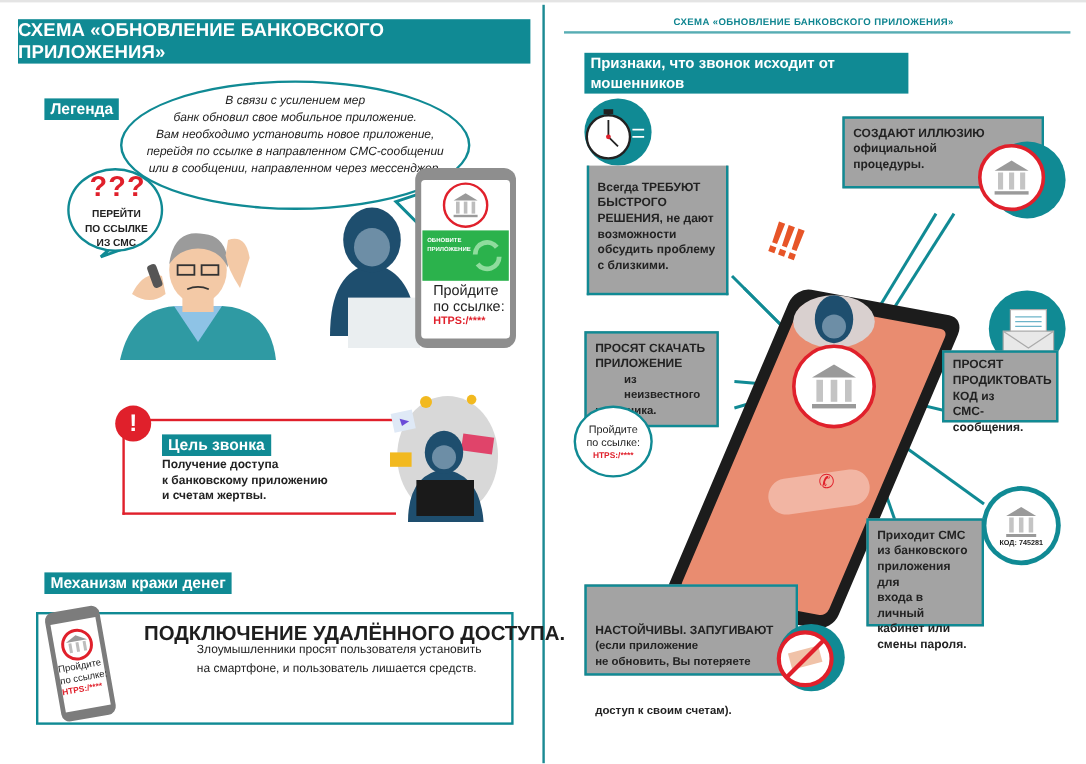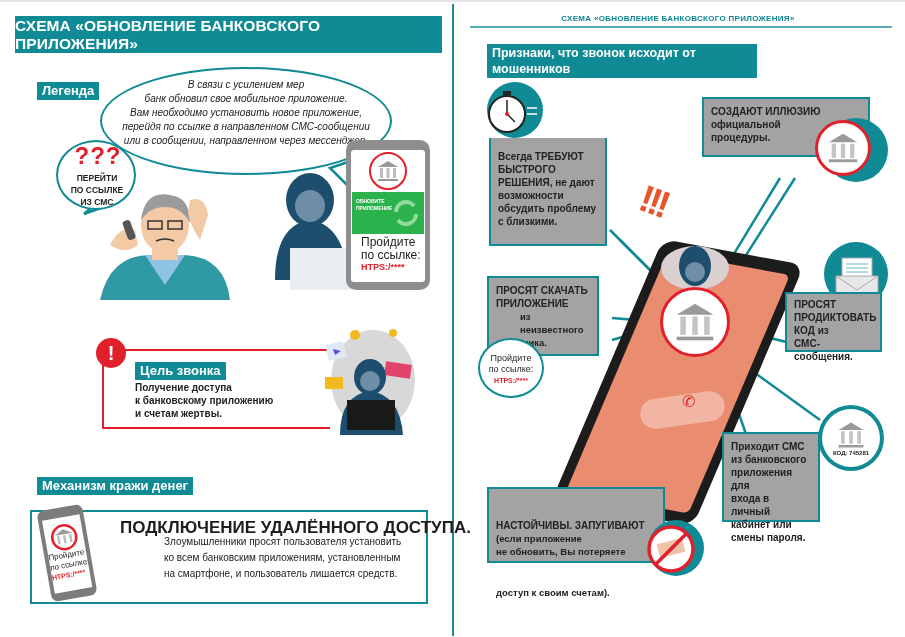--- a/index.html
+++ b/index.html
@@ -161,21 +161,20 @@
   </g>
 </svg>
 <div class="abs" style="left:50px; top:550px; transform: rotate(-10deg); font-size:8px; line-height:10px;">
   <div>Пройдите</div>
   <div>по ссылке:</div>
   <div style="color:#e0202b; font-weight:bold; font-size:7px;">HTPS:/****</div>
 </div>
 <div class="abs mech-title">ПОДКЛЮЧЕНИЕ УДАЛЁННОГО ДОСТУПА.</div>
 <div class="abs mech-text">
   <div>Злоумышленники просят пользователя установить</div>
-  <div>ко всем банковским приложениям, установленным</div>
   <div>на смартфоне, и пользователь лишается средств.</div>
 </div>
 
 <div class="abs running-head teal">СХЕМА «ОБНОВЛЕНИЕ БАНКОВСКОГО ПРИЛОЖЕНИЯ»</div>
 <div class="abs running-rule"></div>
 <div class="abs section-label teal-bg" style="left:487px; top:44px; width:270px; font-size:12.5px;">Признаки, что звонок исходит от мошенников</div>
 
 <svg class="lines" width="905" height="637">
   <g stroke="#108a94" stroke-width="2.5" fill="none">
     <path d="M610,230 L670,290"></path>

